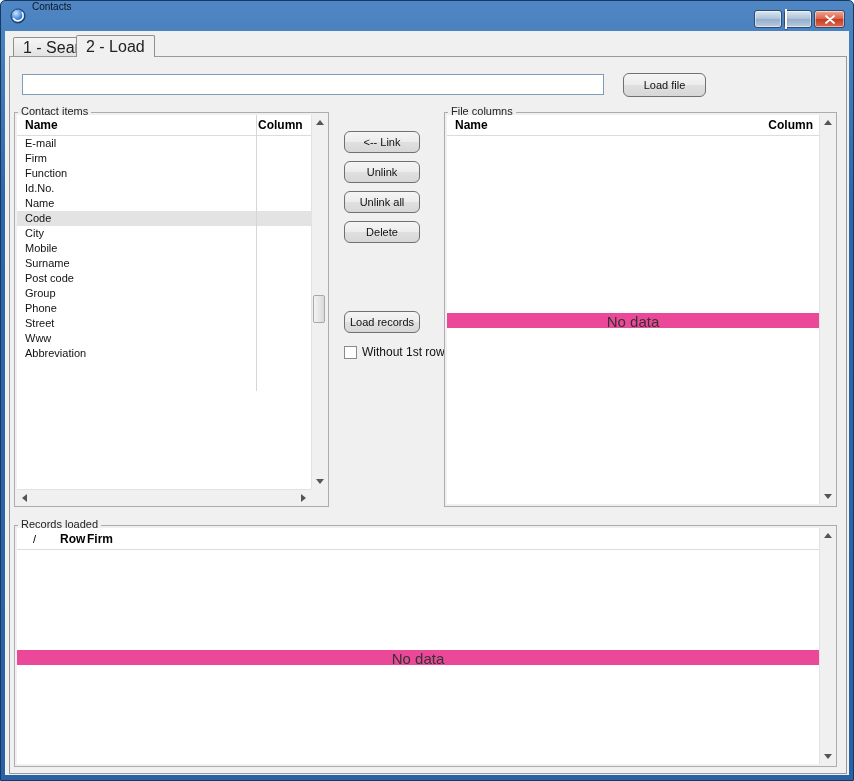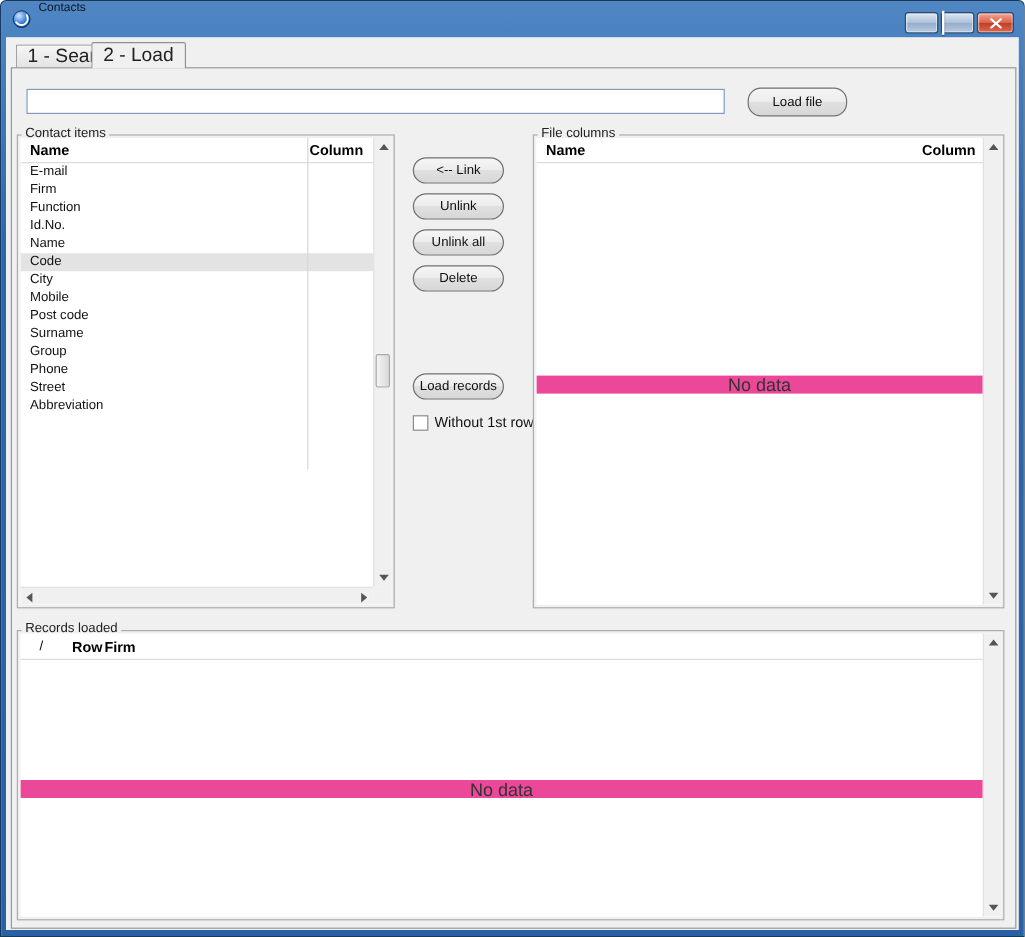--- a/index.html
+++ b/index.html
@@ -33,21 +33,21 @@
   .tab.inactive { top:6px; height:20px; line-height:19px; background:linear-gradient(#f6f6f6,#e2e2e2); z-index:1; }
   .tab.active { background:#f0f0f0; }
   .panel { position:absolute; z-index:1; left:4px; top:25px; width:838px; height:718px; border:1px solid #999; background:#f0f0f0; }
   
   .file-input {
     position:absolute; left:12px; top:17px; width:582px; height:21px;
     border:1px solid #7f9db9; background:#fff; font-size:12px; padding:0 4px;
     font-family:"Liberation Sans",sans-serif;
   }
   .btn {
-    position:absolute; border:1px solid #707070; border-radius:11px;
+    position:absolute; border:1px solid #707070; border-radius:6px;
     background:linear-gradient(#f5f5f5,#ececec 50%,#e0e0e0 50%,#d7d7d7);
     font-size:11px; color:#111; text-align:center;
   }
   .btn-loadfile { left:613px; top:16px; width:83px; height:24px; line-height:22px; }
   .btn-mid { left:334px; width:76px; height:22px; line-height:20px; }
   .checkbox { position:absolute; left:334px; top:289px; width:13px; height:13px; background:#fff; border:1px solid #8a8a8a; }
   .checkbox-label { position:absolute; left:352px; top:288px; font-size:12px; color:#111; width:87px; white-space:nowrap; overflow:hidden; }
   
   .group { position:absolute; border:1px solid #acacac; background:#f0f0f0; }
   .group-label { position:absolute; top:-8px; left:3px; background:#f0f0f0; padding:0 3px; font-size:11px; color:#222; white-space:nowrap; }
@@ -129,25 +129,26 @@
           <div class="col-divider" style="left:239px; top:0; height:276px;"></div>
           <div class="rows">
               <div class="list-row">E-mail</div>
               <div class="list-row">Firm</div>
               <div class="list-row">Function</div>
               <div class="list-row">Id.No.</div>
               <div class="list-row">Name</div>
               <div class="list-row selected">Code</div>
               <div class="list-row">City</div>
               <div class="list-row">Mobile</div>
+              <div class="list-row">Surname</div>
               <div class="list-row">Post code</div>
-              <div class="list-row">Surname</div>
               <div class="list-row">Group</div>
               <div class="list-row">Phone</div>
               <div class="list-row">Street</div>
+              <div class="list-row">Www</div>
               <div class="list-row">Abbreviation</div>
             </div>
           <div class="vscroll short">
             <div class="sb-btn sb-top">
                 <span class="tri t-up"></span>
               </div>
             <div class="thumb" style="top:180px; height:28px;"></div>
             <div class="sb-btn sb-bottom">
                 <span class="tri t-down"></span>
               </div>

